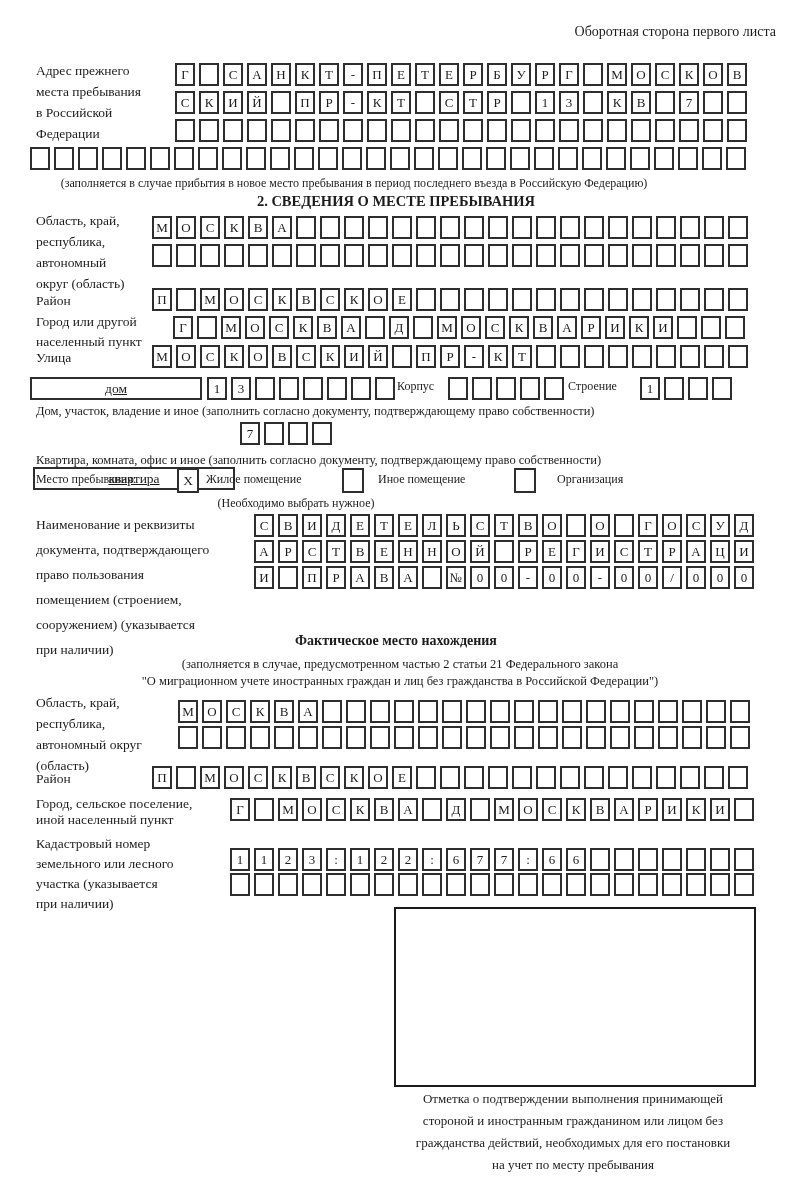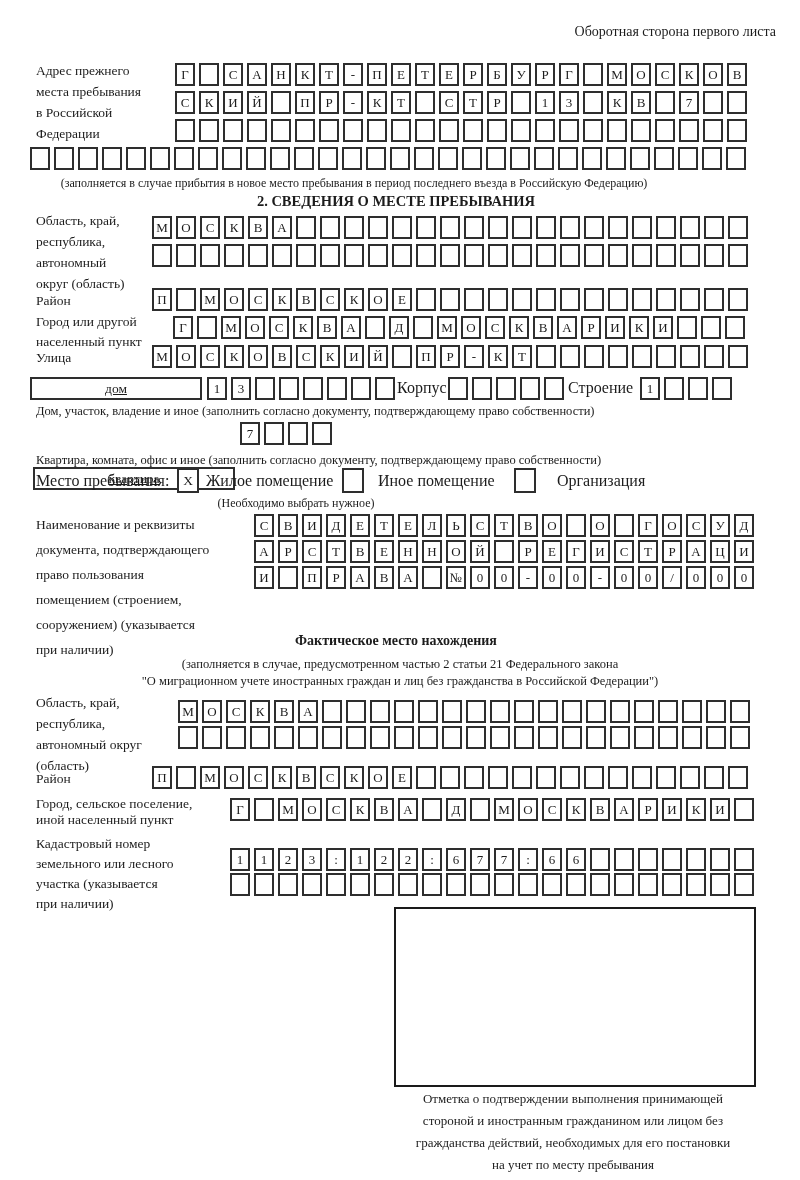--- a/index.html
+++ b/index.html
@@ -18,21 +18,21 @@
   .center{text-align:center;}
   .title{position:absolute;left:0;width:792px;text-align:center;font-weight:bold;font-size:14.5px;}
   .fieldbox{
     position:absolute;border:2px solid #2e2e2e;box-sizing:border-box;height:23px;
     display:flex;align-items:center;justify-content:center;font-size:13.5px;background:#fff;text-decoration:underline;
   }
   .checkbox{
     position:absolute;width:22px;height:25px;border:2px solid #2e2e2e;box-sizing:border-box;
     display:flex;align-items:center;justify-content:center;font-size:13.5px;background:#fff;
   }
-  .opt-label{position:absolute;font-size:16px;}
+  .opt-label{position:absolute;font-size:12px;}
   .stamp-box{position:absolute;border:2px solid #1a1a1a;background:#fff;}
   .header-note{position:absolute;font-size:14px;}
 </style>
 </head>
 <body>
 
 <div class="page">
 
   <div class="header-note" style="top:24px;right:55px;">Оборотная сторона первого листа</div>
 

